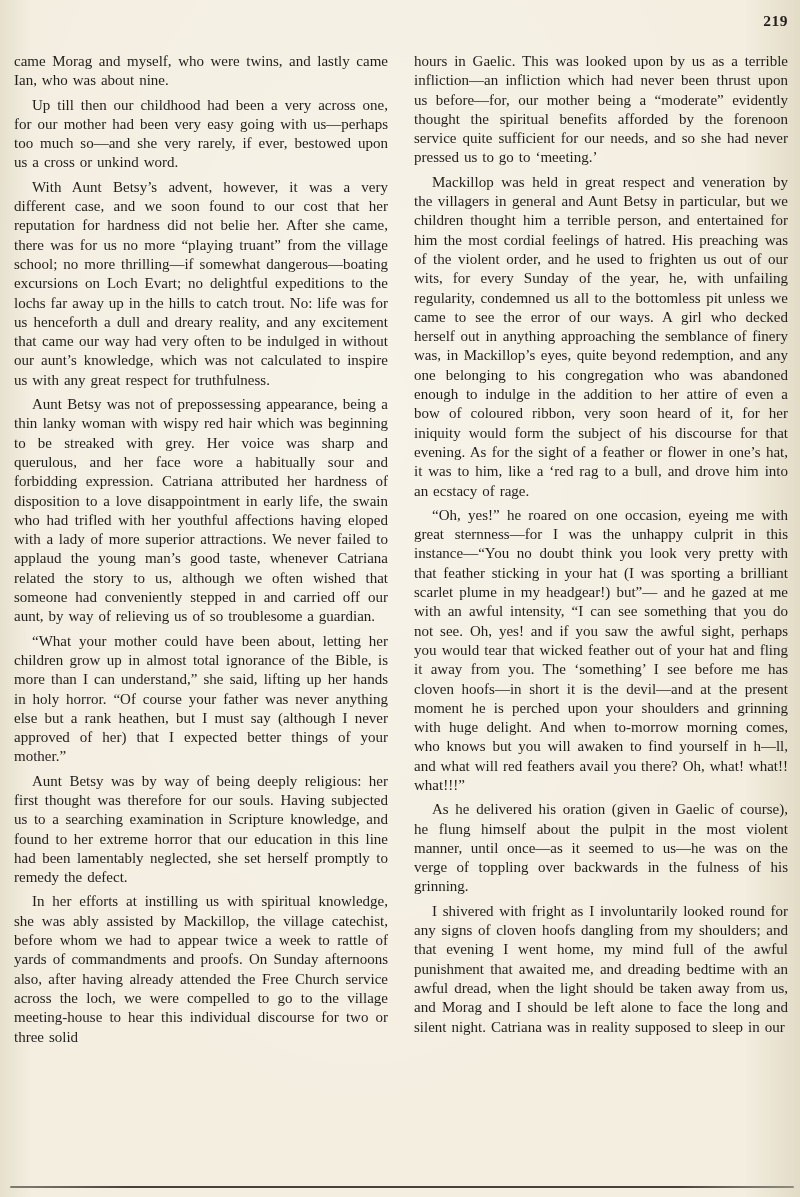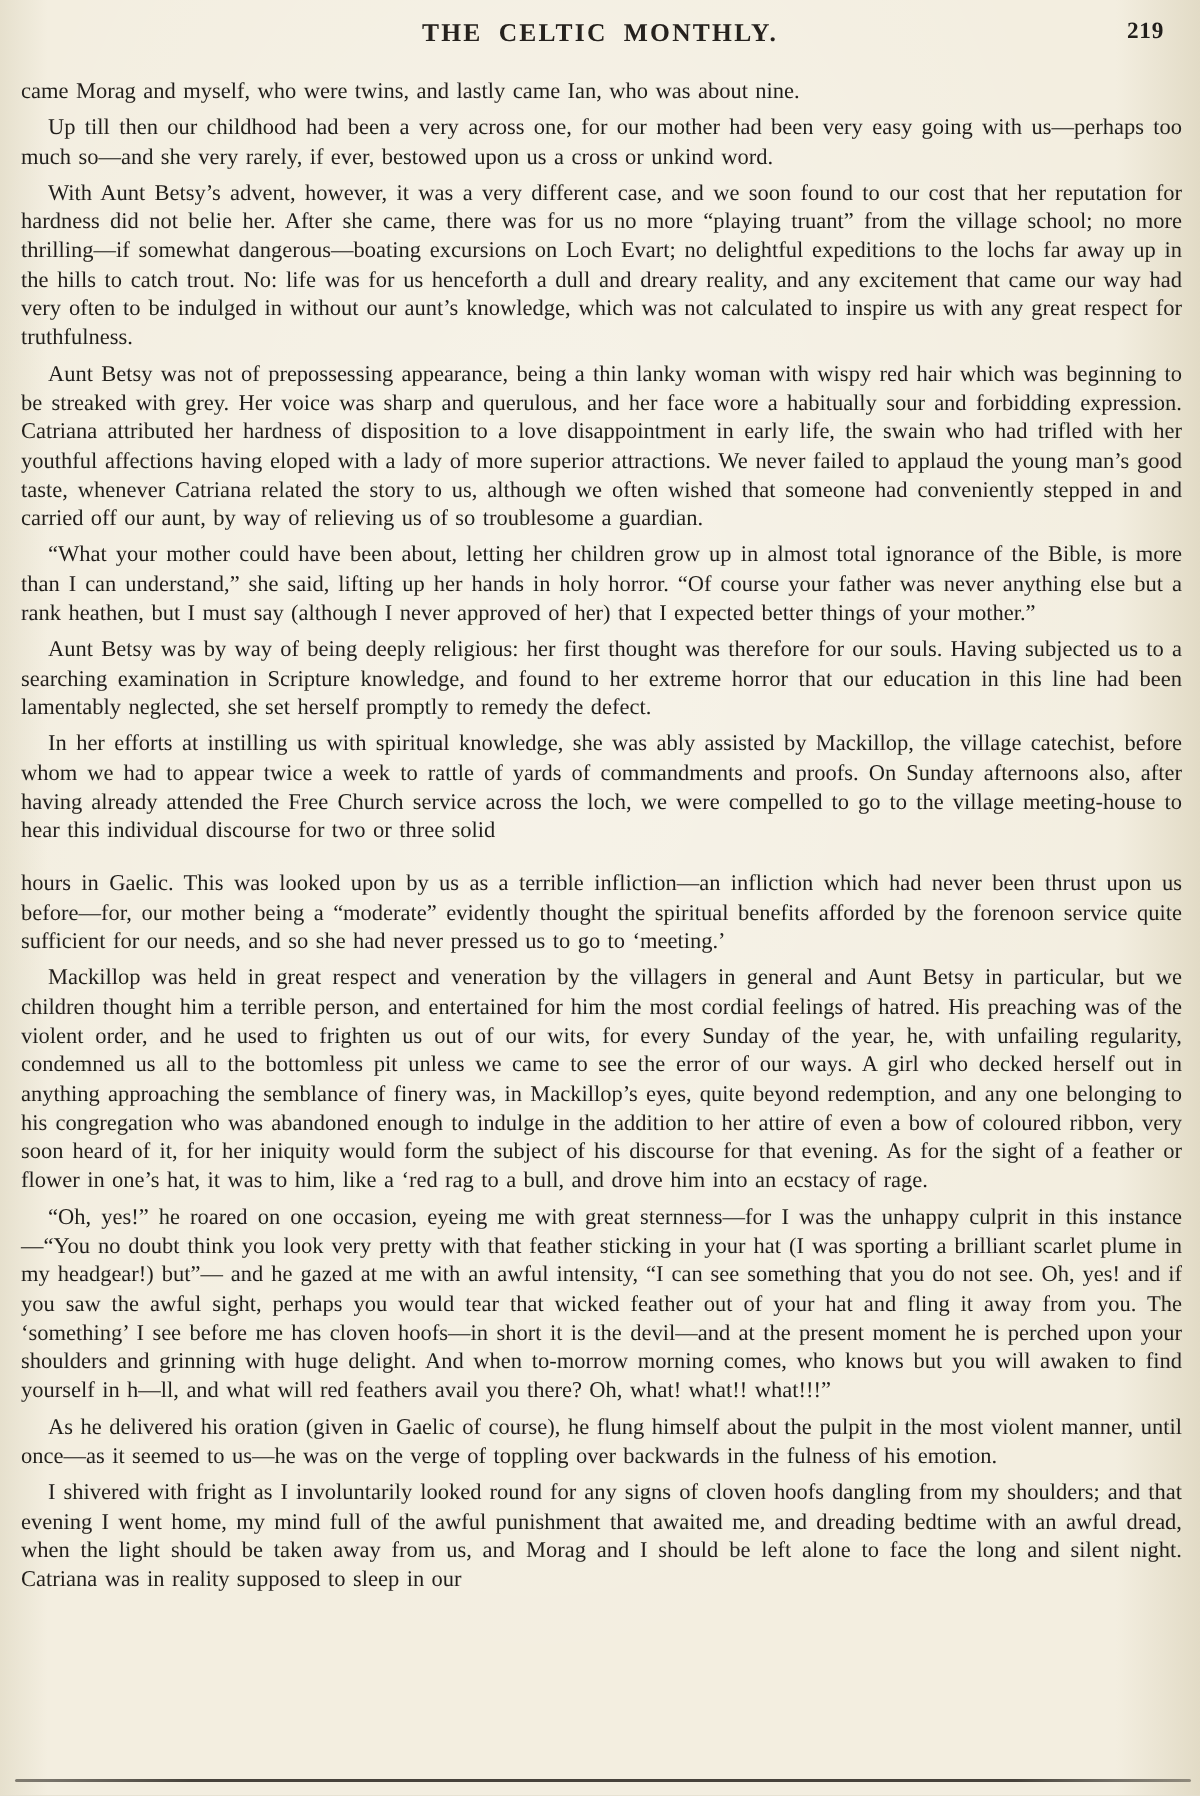--- a/index.html
+++ b/index.html
@@ -31,30 +31,29 @@
     text-align: center;
     font-size: 17px;
     font-weight: bold;
     letter-spacing: 1.5px;
     word-spacing: 5px;
     color: #26221e;
   }
   .page-number {
     position: absolute;
     top: 12px;
-    right: 24px;
+    right: 12px;
     font-size: 15.5px;
     font-weight: bold;
     letter-spacing: 0.5px;
   }
   .columns {
     display: flex;
     padding: 6px 12px 0 14px;
-    gap: 11px;
-    flex-direction: column;
+    gap: 26px;
   }
   .column {
     flex: 1 1 0;
     font-size: 15px;
     line-height: 19.3px;
     word-spacing: 1.2px;
   }
   .column p {
     margin: 0 0 5px 0;
     text-indent: 18px;
@@ -72,38 +71,37 @@
     background: linear-gradient(90deg, rgba(40,36,30,0.55), rgba(40,36,30,0.85) 15%, rgba(40,36,30,0.85) 85%, rgba(40,36,30,0.45));
     border-radius: 1px;
   }
 </style>
 </head>
 <body>
 
 <div class="page">
 
   <header class="page-header">
-    <h1 class="journal-title">THE CELTIC MONTHLY.</h1>
     <div class="page-number">219</div>
   </header>
 
   <main class="columns">
     <section class="column">
         <p>came Morag and myself, who were twins, and lastly came Ian, who was about nine.</p>
         <p>Up till then our childhood had been a very across one, for our mother had been very easy going with us—perhaps too much so—and she very rarely, if ever, bestowed upon us a cross or unkind word.</p>
         <p>With Aunt Betsy’s advent, however, it was a very different case, and we soon found to our cost that her reputation for hardness did not belie her.  After she came, there was for us no more “playing truant” from the village school; no more thrilling—if somewhat dangerous—boating excursions on Loch Evart; no delightful expeditions to the lochs far away up in the hills to catch trout.  No: life was for us henceforth a dull and dreary reality, and any excitement that came our way had very often to be indulged in without our aunt’s knowledge, which was not calculated to inspire us with any great respect for truthfulness.</p>
         <p>Aunt Betsy was not of prepossessing appearance, being a thin lanky woman with wispy red hair which was beginning to be streaked with grey.  Her voice was sharp and querulous, and her face wore a habitually sour and forbidding expression.  Catriana attributed her hardness of disposition to a love disappointment in early life, the swain who had trifled with her youthful affections having eloped with a lady of more superior attractions.  We never failed to applaud the young man’s good taste, whenever Catriana related the story to us, although we often wished that someone had conveniently stepped in and carried off our aunt, by way of relieving us of so troublesome a guardian.</p>
         <p>“What your mother could have been about, letting her children grow up in almost total ignorance of the Bible, is more than I can understand,” she said, lifting up her hands in holy horror.  “Of course your father was never anything else but a rank heathen, but I must say (although I never approved of her) that I expected better things of your mother.”</p>
         <p>Aunt Betsy was by way of being deeply religious: her first thought was therefore for our souls.  Having subjected us to a searching examination in Scripture knowledge, and found to her extreme horror that our education in this line had been lamentably neglected, she set herself promptly to remedy the defect.</p>
         <p>In her efforts at instilling us with spiritual knowledge, she was ably assisted by Mackillop, the village catechist, before whom we had to appear twice a week to rattle of yards of commandments and proofs.  On Sunday afternoons also, after having already attended the Free Church service across the loch, we were compelled to go to the village meeting-house to hear this individual discourse for two or three solid</p>
       </section>
     <section class="column">
         <p>hours in Gaelic.  This was looked upon by us as a terrible infliction—an infliction which had never been thrust upon us before—for, our mother being a “moderate” evidently thought the spiritual benefits afforded by the forenoon service quite sufficient for our needs, and so she had never pressed us to go to ‘meeting.’</p>
         <p>Mackillop was held in great respect and veneration by the villagers in general and Aunt Betsy in particular, but we children thought him a terrible person, and entertained for him the most cordial feelings of hatred.  His preaching was of the violent order, and he used to frighten us out of our wits, for every Sunday of the year, he, with unfailing regularity, condemned us all to the bottomless pit unless we came to see the error of our ways.  A girl who decked herself out in anything approaching the semblance of finery was, in Mackillop’s eyes, quite beyond redemption, and any one belonging to his congregation who was abandoned enough to indulge in the addition to her attire of even a bow of coloured ribbon, very soon heard of it, for her iniquity would form the subject of his discourse for that evening.  As for the sight of a feather or flower in one’s hat, it was to him, like a ‘red rag to a bull, and drove him into an ecstacy of rage.</p>
         <p>“Oh, yes!” he roared on one occasion, eyeing me with great sternness—for I was the unhappy culprit in this instance—“You no doubt think you look very pretty with that feather sticking in your hat (I was sporting a brilliant scarlet plume in my headgear!) but”— and he gazed at me with an awful intensity, “I can see something that you do not see.  Oh, yes! and if you saw the awful sight, perhaps you would tear that wicked feather out of your hat and fling it away from you.  The ‘something’ I see before me has cloven hoofs—in short it is the devil—and at the present moment he is perched upon your shoulders and grinning with huge delight.  And when to-morrow morning comes, who knows but you will awaken to find yourself in h—ll, and what will red feathers avail you there?  Oh, what! what!! what!!!”</p>
-        <p>As he delivered his oration (given in Gaelic of course), he flung himself about the pulpit in the most violent manner, until once—as it seemed to us—he was on the verge of toppling over backwards in the fulness of his emotion.</p>
+        <p>As he delivered his oration (given in Gaelic of course), he flung himself about the pulpit in the most violent manner, until once—as it seemed to us—he was on the verge of toppling over backwards in the fulness of his grinning.</p>
         <p>I shivered with fright as I involuntarily looked round for any signs of cloven hoofs dangling from my shoulders; and that evening I went home, my mind full of the awful punishment that awaited me, and dreading bedtime with an awful dread, when the light should be taken away from us, and Morag and I should be left alone to face the long and silent night. Catriana was in reality supposed to sleep in our</p>
       </section>
   </main>
 
   <div class="bottom-rule"></div>
 
 </div>
 
 </body></html>

